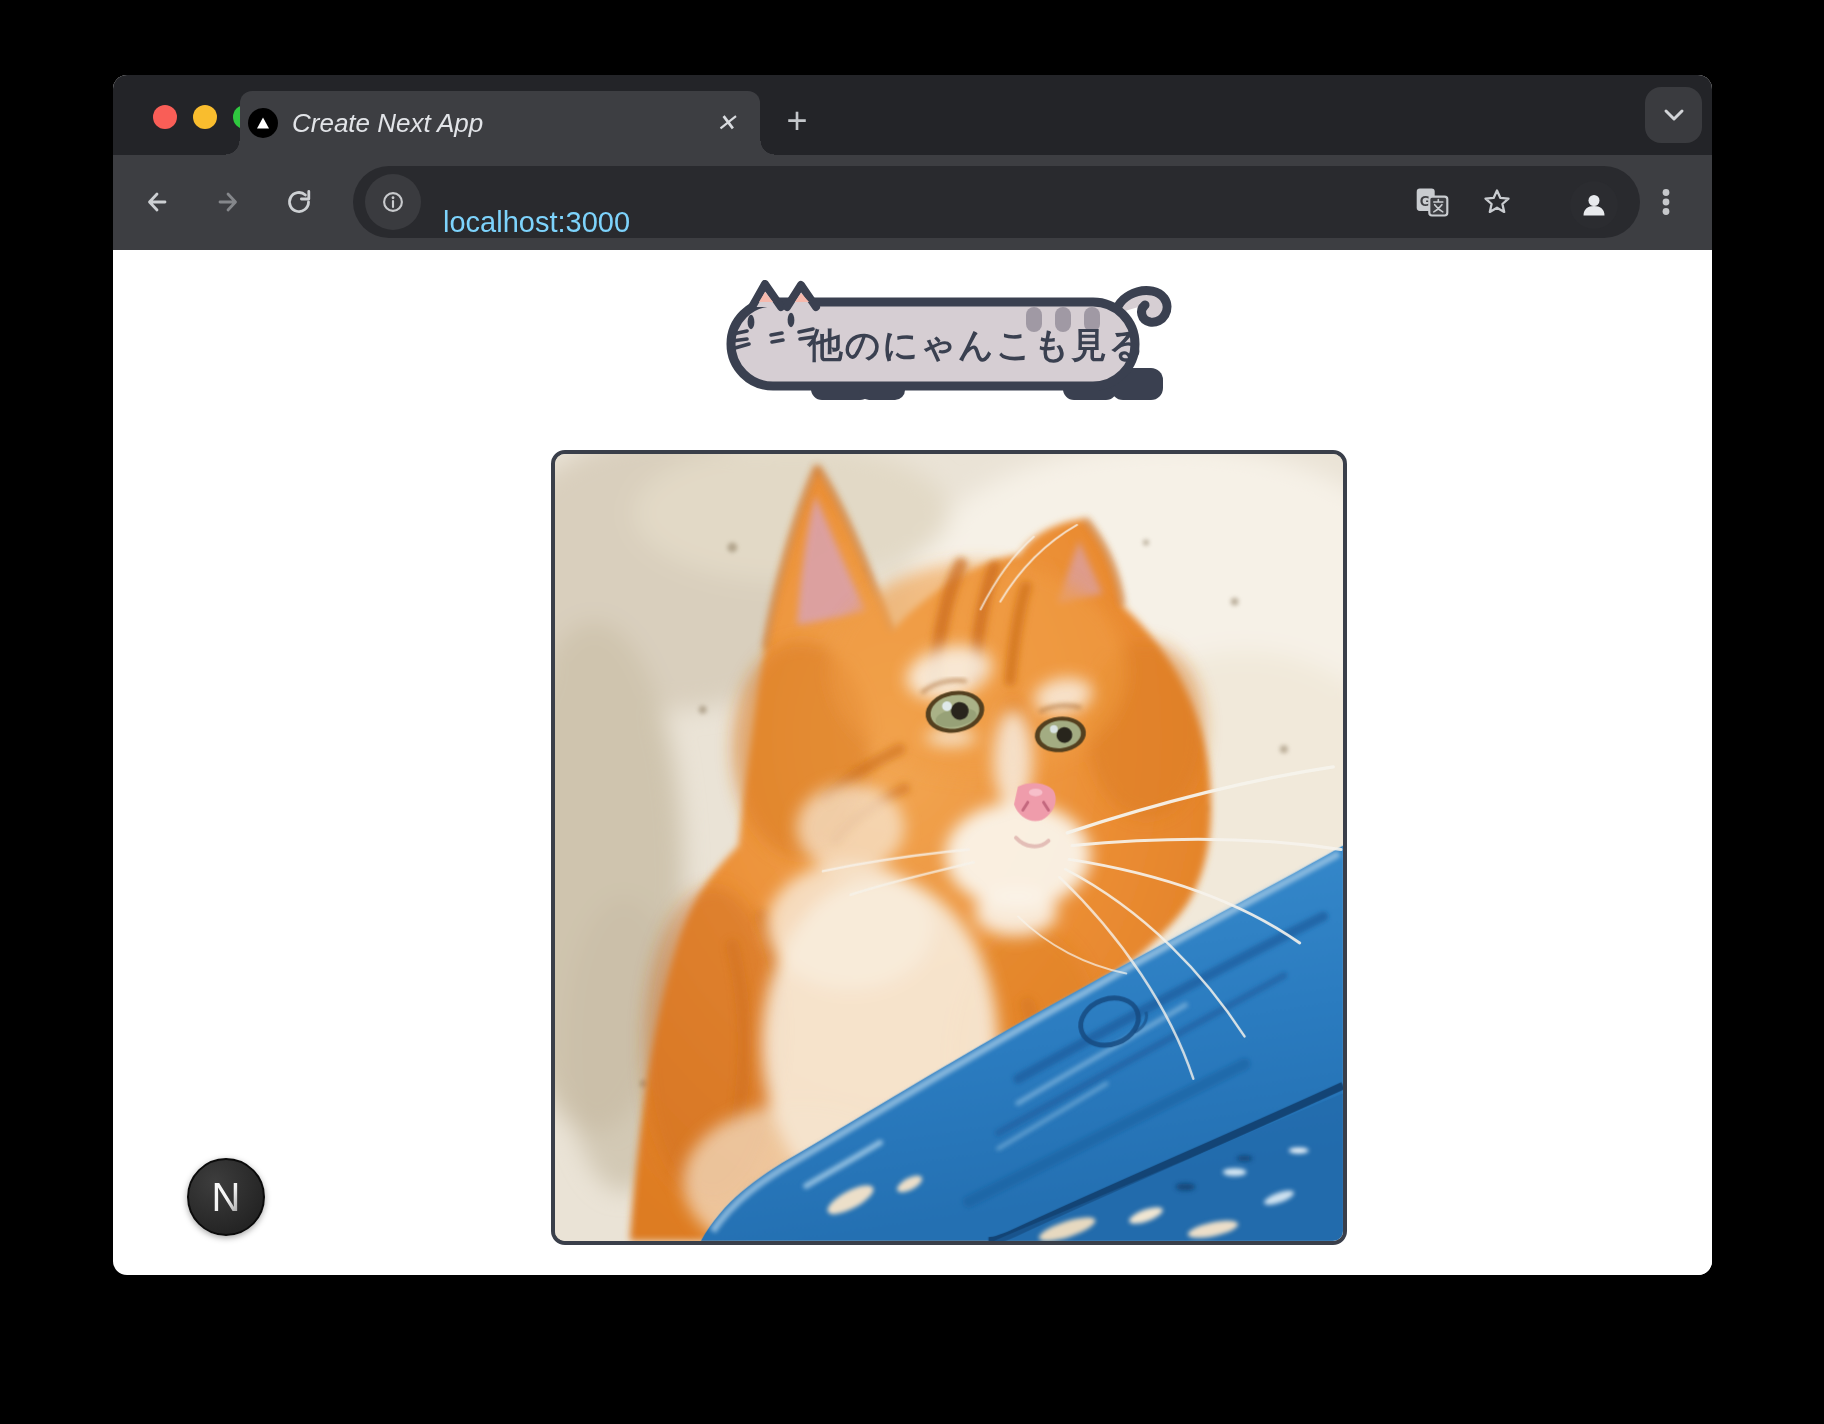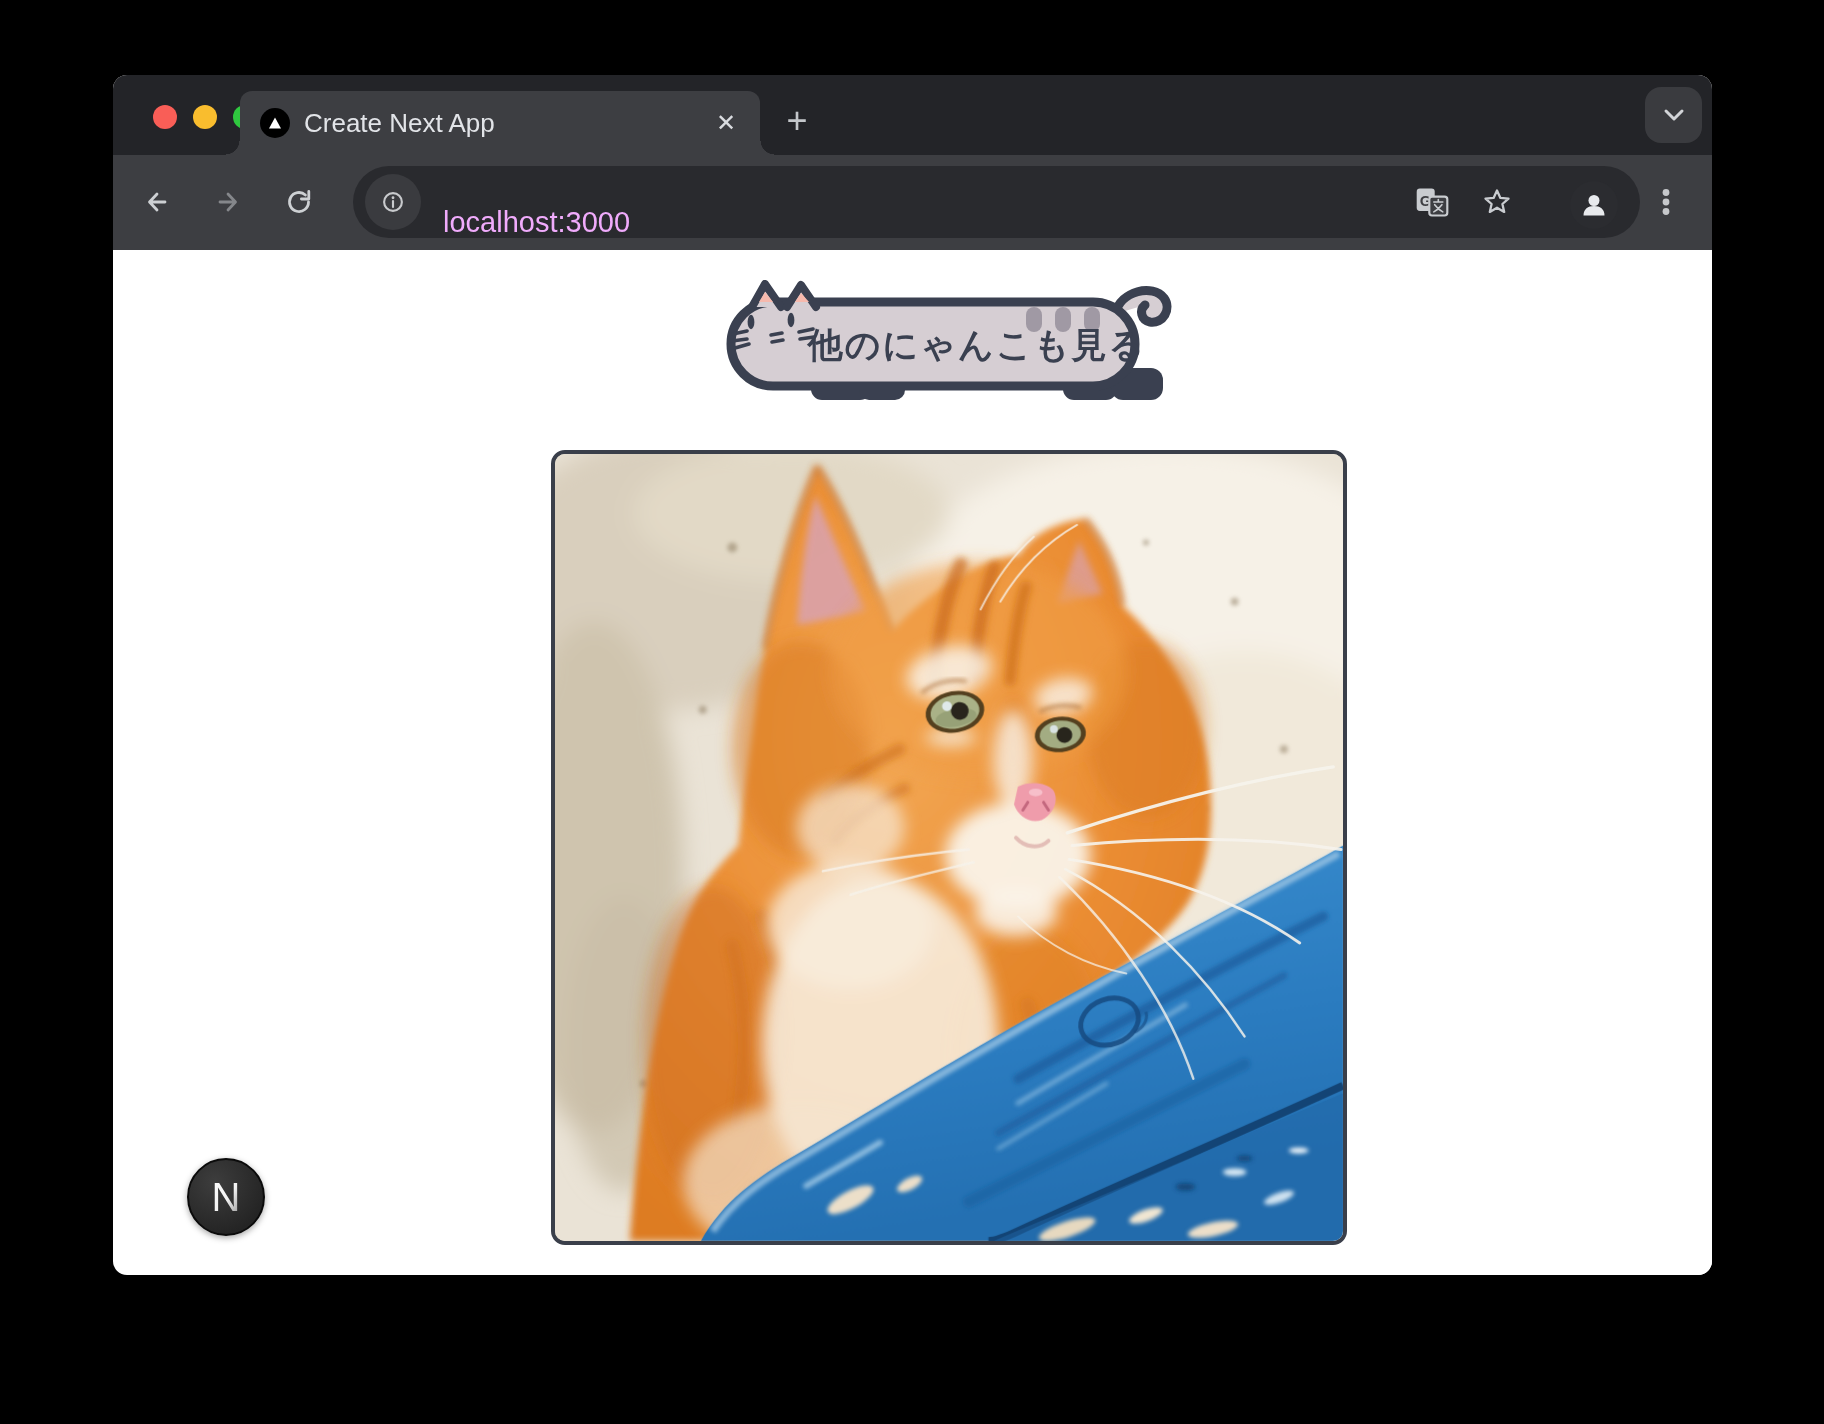--- a/index.html
+++ b/index.html
@@ -14,21 +14,21 @@
   
   .tabstrip { height:80px; background:#232428; position:relative; flex:none; }
   .traffic { position:absolute; left:40px; top:30px; display:flex; gap:16px; }
   .traffic span { width:24px; height:24px; border-radius:50%; display:block; }
   .tl-close { background:#f95e57; }
   .tl-min   { background:#f9bd2e; }
   .tl-zoom  { background:#2fc83f; }
 
   .tab { position:absolute; left:127px; bottom:0; width:520px; height:64px;
          background:#3d3e42; border-radius:12px 12px 0 0;
-         display:flex; align-items:center; padding:0 16px 0 20px; }
+         display:flex; align-items:center; padding:0 16px 0 8px;font-style:italic; }
   .tab::before, .tab::after { content:''; position:absolute; bottom:0; width:14px; height:14px; }
   .tab::before { left:-14px; background:radial-gradient(circle at 0 0, transparent 13px, #3d3e42 13.5px); }
   .tab::after  { right:-14px; background:radial-gradient(circle at 100% 0, transparent 13px, #3d3e42 13.5px); }
   .favicon { width:30px; height:30px; border-radius:50%; background:#000;
              display:flex; align-items:center; justify-content:center; flex:none; }
   .favicon svg { display:block; }
   .tab-title { color:#e2e4e8; font-size:26px; margin-left:14px; flex:1;
                white-space:nowrap; overflow:hidden; }
   .tab-close { color:#dadce0; font-size:24px; width:36px; height:36px; flex:none;
                display:flex; align-items:center; justify-content:center; cursor:pointer; }
@@ -45,21 +45,21 @@
   .nav-ico { position:absolute; top:29px; width:36px; height:36px; cursor:pointer; }
   .ico-back    { left:26px; }
   .ico-forward { left:97px; }
   .ico-reload  { left:168px; }
 
   .urlbar { position:absolute; left:240px; top:11px; width:1287px; height:72px;
             background:#292a2e; border-radius:36px; display:flex; align-items:center; }
   .siteinfo { width:56px; height:56px; border-radius:50%; background:#3a3b3f;
               margin-left:12px; display:flex; align-items:center; justify-content:center;
               flex:none; cursor:pointer; }
-  .url-text { color:#f0abfc; font-size:29px; margin-left:22px;margin-top:41px; }
+  .url-text { color:#7dd3fc; font-size:29px; margin-left:22px;margin-top:41px; }
 
   .tb-right { position:absolute; top:29px; width:36px; height:36px; cursor:pointer; }
   .ico-translate { left:1301px; }
   .ico-star      { left:1366px; }
   .ico-avatar    { left:1457px; top:26px; width:48px; height:48px; border-radius:50%;
                    background:#2b2c30; display:flex; align-items:center; justify-content:center; }
   .ico-menu      { left:1535px; }
 
   
   .page { flex:1; background:#fff; position:relative;margin-left:35px; }

